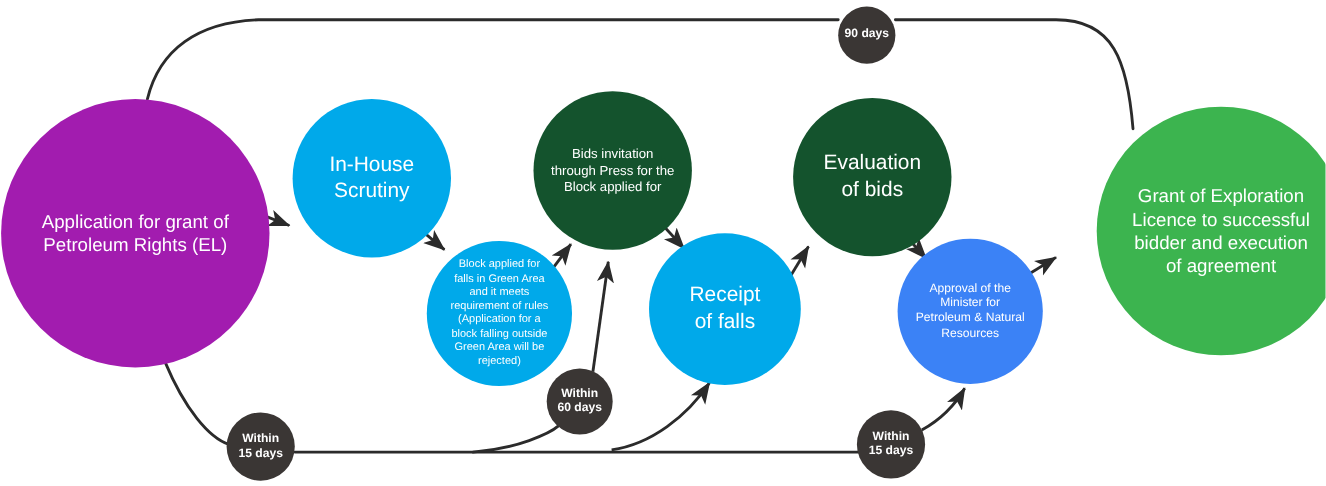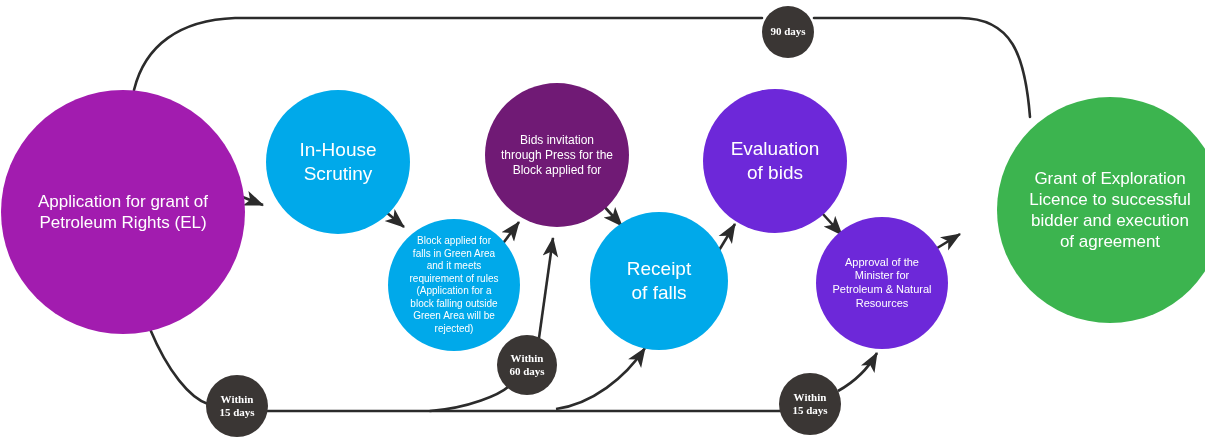--- a/index.html
+++ b/index.html
@@ -54,21 +54,20 @@
     align-items: center;
     justify-content: center;
     text-align: center;
     font-weight: bold;
     line-height: 1.2;
     z-index: 3;
   }
   .badge .badge-label {
     display: block;
     white-space: pre-line;
-    font-family: Liberation Serif, serif;
   }
 </style>
 </head>
 <body>
 
 <div id="diagram-root">
 
   <svg id="edge-layer" viewBox="0 0 1205 442" width="1205" height="442" xmlns="http://www.w3.org/2000/svg">
     <defs>
       <marker id="arrowhead" markerWidth="9" markerHeight="9" refX="7.2" refY="3.4" orient="auto" markerUnits="strokeWidth">
@@ -119,37 +118,37 @@
     <span class="node-label">Block applied for
 falls in Green Area
 and it meets
 requirement of rules
 (Application for a
 block falling outside
 Green Area will be
 rejected)</span>
   </div>
 
-  <div class="node" style="left:485px; top:83px;  width:144px; height:144px; background:#701a75; font-size:12px;">
+  <div class="node" style="left:485px; top:83px;  width:144px; height:144px; background:#14532d; font-size:12px;">
     <span class="node-label">Bids invitation
 through Press for the
 Block applied for</span>
   </div>
 
   <div class="node" style="left:590px; top:212px; width:138px; height:138px; background:#00a9ea; font-size:19px;">
     <span class="node-label">Receipt
 of falls</span>
   </div>
 
-  <div class="node" style="left:703px; top:89px;  width:144px; height:144px; background:#6d28d9; font-size:19px;">
+  <div class="node" style="left:721px; top:89px;  width:144px; height:144px; background:#14532d; font-size:19px;">
     <span class="node-label">Evaluation
 of bids</span>
   </div>
 
-  <div class="node" style="left:816px; top:217px; width:132px; height:132px; background:#6d28d9; font-size:11px;">
+  <div class="node" style="left:816px; top:217px; width:132px; height:132px; background:#3b82f6; font-size:11px;">
     <span class="node-label">Approval of the
 Minister for
 Petroleum &amp; Natural
 Resources</span>
   </div>
 
   <div class="node" style="left:997px; top:97px;  width:226px; height:226px; background:#3cb44f; font-size:17px;">
     <span class="node-label">Grant of Exploration
 Licence to successful
 bidder and execution

